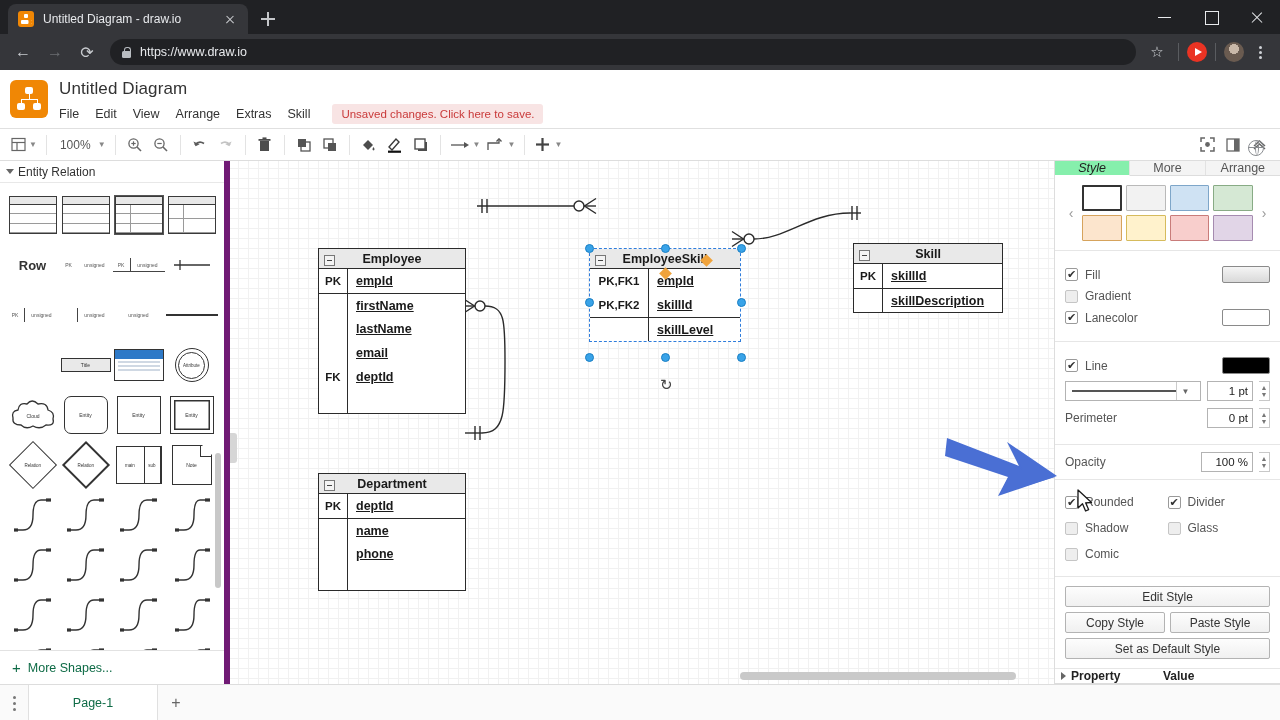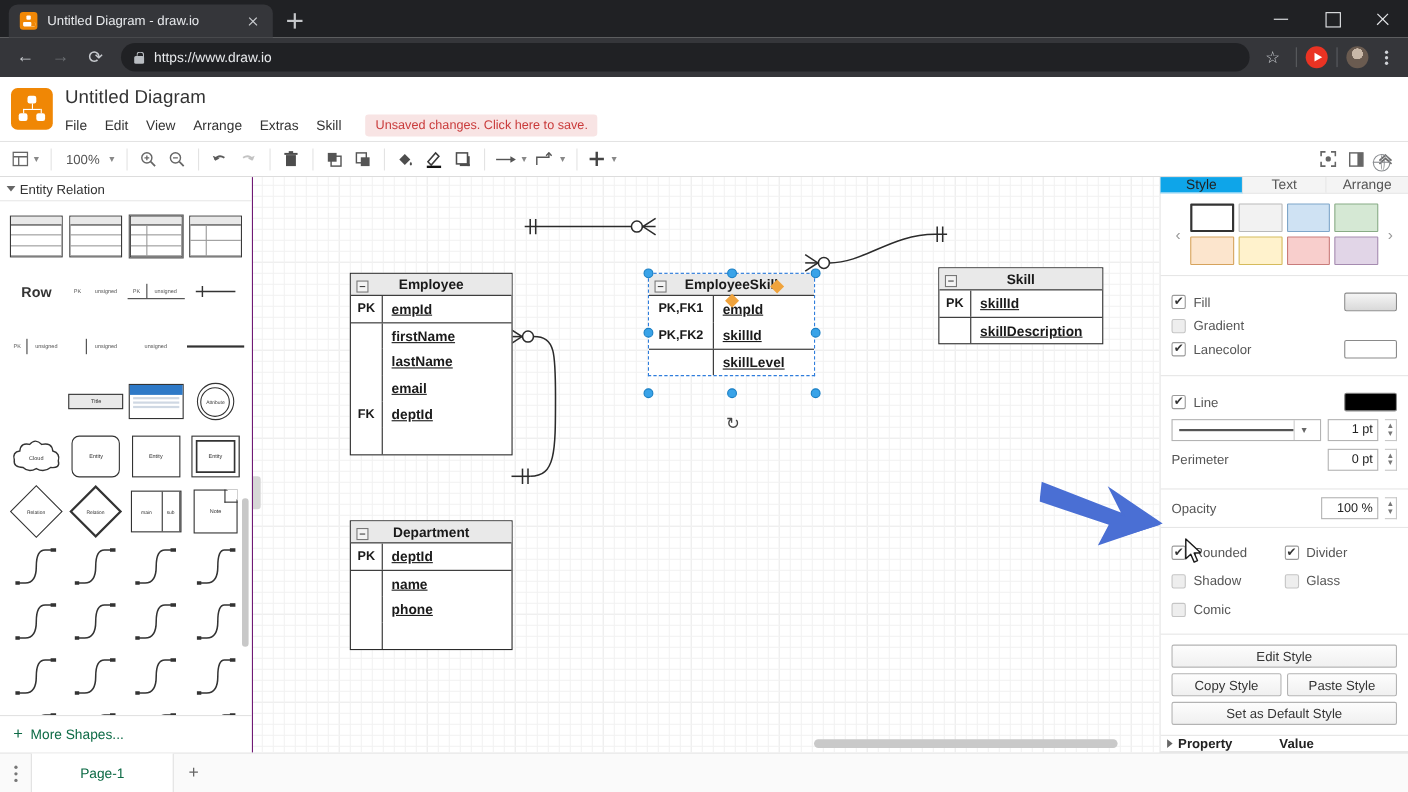--- a/index.html
+++ b/index.html
@@ -223,21 +223,21 @@
   .tb-divider { width:1px; height:20px; background:#e3e3e3; margin:0 6px; }
   .caret { font-size: 8px; color: #888; margin-left: 3px; }
   .zoomlabel { font-size: 12px; color:#555; padding: 0 4px; }
   .tb-spacer { flex: 1; }
 
   .app-body { flex: 1; display: flex; min-height: 0; }
 
   
   .palette {
     width: 230px;
-    border-right: 1px solid #701a75;
+    border-right: 6px solid #701a75;
     background: #fff;
     display: flex; flex-direction: column;
     position: relative;
   }
   .palette-header {
     height: 22px;
     display: flex; align-items: center; gap: 4px;
     padding: 0 6px;
     font-size: 12px; color: #333;
     border-bottom: 1px solid #e8e8e8;
@@ -377,21 +377,21 @@
     background: #fff;
     display: flex; flex-direction: column;
     font-size: 12px; color: #333;
   }
   .fp-tabs { display: flex; height: 33px; border-bottom: 1px solid #ddd; }
   .fp-tab {
     flex: 1; display: flex; align-items: center; justify-content: center;
     background: #f4f4f4; border-right: 1px solid #e2e2e2; color: #555;
     font-size: 12.5px;
   }
-  .fp-tab.active { background: #0ea5e9; border-bottom: 1px solid #fff; margin-bottom: -1px; color: #222; }
+  .fp-tab.active { background: #86efac; border-bottom: 1px solid #fff; margin-bottom: -1px; color: #222; font-style: italic; }
   .fp-tab:last-child { border-right: none; }
   .fp-section { padding: 9px 10px; border-bottom: 1px solid #e6e6e6; }
   .swatch-row { display: flex; align-items: center; gap: 5px; }
   .swatch-arrow { color: #999; font-size: 14px; width: 12px; text-align:center; flex:none; }
   .swatch-grid {
     flex: 1; display: grid; grid-template-columns: repeat(4, 1fr);
     gap: 4px;
   }
   .swatch { height: 26px; border: 1px solid #b9b9b9; border-radius: 1px; }
   .swatch.sel { border: 2px solid #333; }
@@ -1069,21 +1069,21 @@
             <div class="fld"></div>
         </div>
       </div>
 
       <div class="hscroll" style="left:510px; bottom:4px; position:absolute;"></div>
     </div>
 
     <div class="format-panel">
       <div class="fp-tabs">
         <div class="fp-tab active">Style</div>
-        <div class="fp-tab">Text</div>
+        <div class="fp-tab">More</div>
         <div class="fp-tab">Arrange</div>
       </div>
 
       <div class="fp-section">
         <div class="swatch-row">
           <div class="swatch-arrow">‹</div>
           <div class="swatch-grid">
             <div class="swatch sel" style="background:#ffffff"></div>
             <div class="swatch" style="background:#f2f2f2"></div>
             <div class="swatch" style="background:#cfe2f3;border-color:#7ea6c9"></div>

